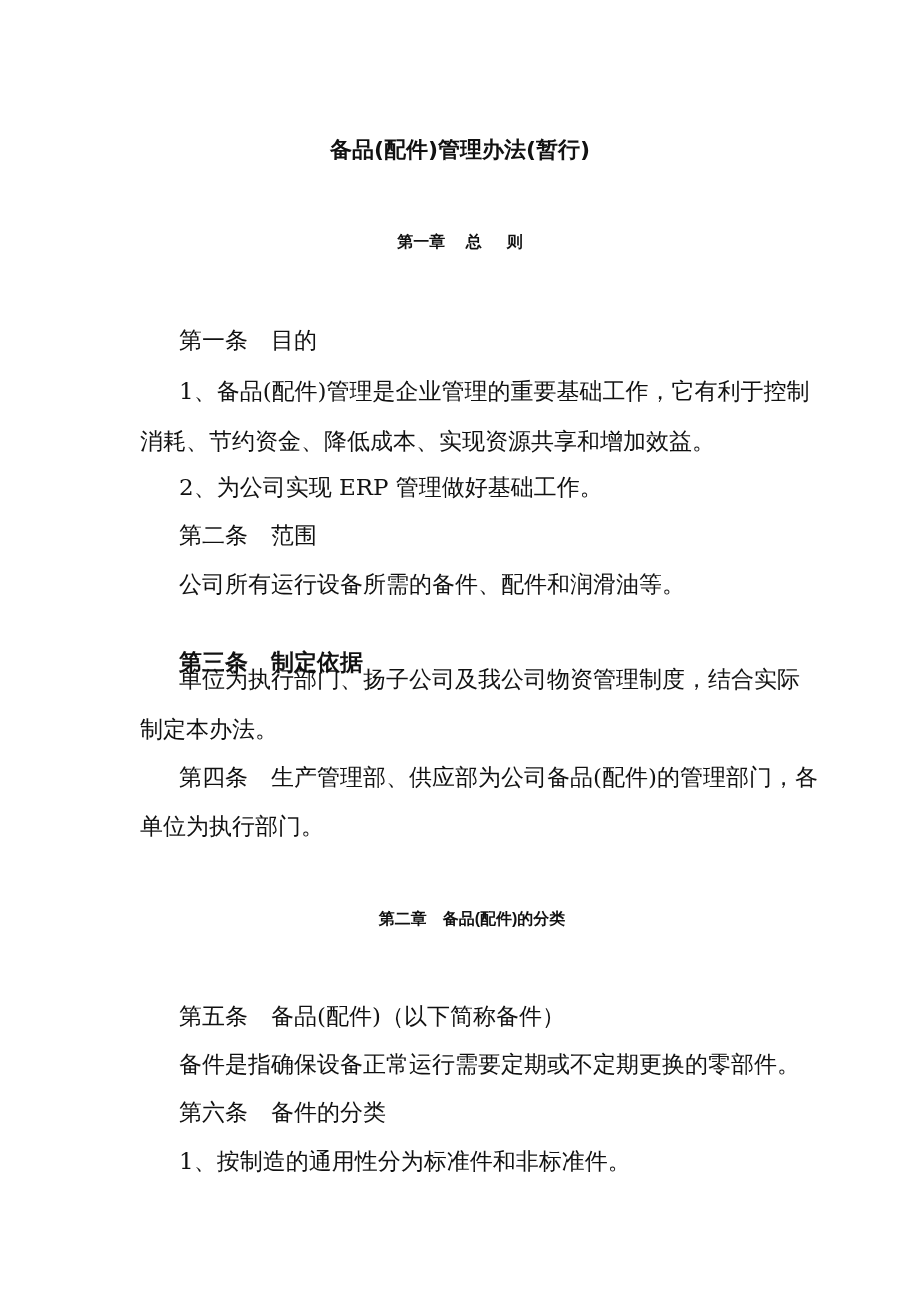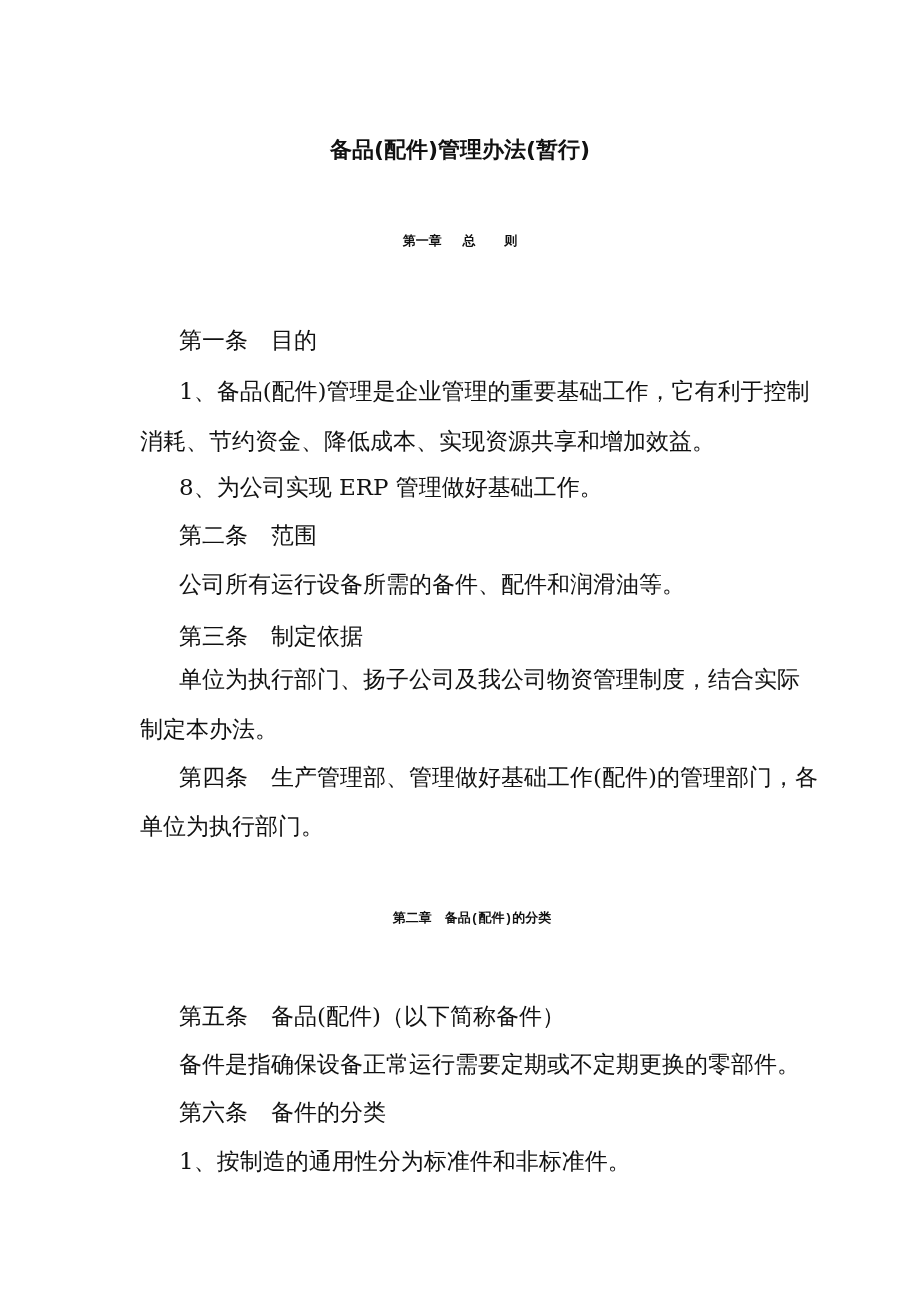--- a/index.html
+++ b/index.html
@@ -3,44 +3,44 @@
 <meta charset="utf-8">
 <style>
   html, body { margin: 0; padding: 0; background: #ffffff; }
   body { width: 920px; height: 1302px; position: relative; overflow: hidden;
          font-family: "DejaVu Serif", "Liberation Serif", serif; color: #111; }
   .page { position: absolute; left: 0; top: 0; width: 920px; height: 1302px; margin-top: 12px; }
   .title { position: absolute; left: 0; width: 920px; text-align: center;
            font-family: "DejaVu Sans", "Liberation Sans", sans-serif;
            font-weight: bold; font-size: 22px; letter-spacing: 0px; }
   .chapter { position: absolute; left: 0; width: 920px; text-align: center;
-             font-family: Liberation Mono, monospace;
-             font-weight: bold; font-size: 13px; white-space: pre; }
+             font-family: Liberation Sans, sans-serif;
+             font-weight: bold; font-size: 16px; white-space: pre; }
   .line { position: absolute; font-size: 23px; white-space: pre; line-height: 24px; }
   .indent { left: 179px; }
   .flush { left: 140px; }
 </style>
 </head>
 <body>
 
 <div class="page">
   <div class="title" style="top:123px;">备品(配件)管理办法(暂行)</div>
 
   <div class="chapter" style="top:220px;">第一章　 总　  则</div>
 
   <div class="line indent" style="top:316px;">第一条　目的</div>
   <div class="line indent" style="top:367px;">1、备品(配件)管理是企业管理的重要基础工作，它有利于控制</div>
   <div class="line flush" style="top:417px;text-align:center;">消耗、节约资金、降低成本、实现资源共享和增加效益。</div>
-  <div class="line indent" style="top:463px;">8、为公司实现 ERP 管理做好基础工作。</div>
+  <div class="line indent" style="top:463px;">2、为公司实现 ERP 管理做好基础工作。</div>
   <div class="line indent" style="top:511px;">第二条　范围</div>
   <div class="line indent" style="top:560px;">公司所有运行设备所需的备件、配件和润滑油等。</div>
-  <div class="line indent" style="top:612px;">第三条　制定依据</div>
+  <div class="line indent" style="top:638px;font-weight:bold;">第三条　制定依据</div>
   <div class="line indent" style="top:655px;">单位为执行部门、扬子公司及我公司物资管理制度，结合实际</div>
   <div class="line flush" style="top:705px;">制定本办法。</div>
-  <div class="line indent" style="top:753px;">第四条　生产管理部、管理做好基础工作(配件)的管理部门，各</div>
+  <div class="line indent" style="top:753px;">第四条　生产管理部、供应部为公司备品(配件)的管理部门，各</div>
   <div class="line flush" style="top:802px;">单位为执行部门。</div>
 
   <div class="chapter" style="top:897px;padding-left:12px;">第二章　备品(配件)的分类</div>
 
   <div class="line indent" style="top:992px;">第五条　备品(配件)（以下简称备件）</div>
   <div class="line indent" style="top:1040px;">备件是指确保设备正常运行需要定期或不定期更换的零部件。</div>
   <div class="line indent" style="top:1088px;">第六条　备件的分类</div>
   <div class="line indent" style="top:1137px;">1、按制造的通用性分为标准件和非标准件。</div>
 </div>
 

